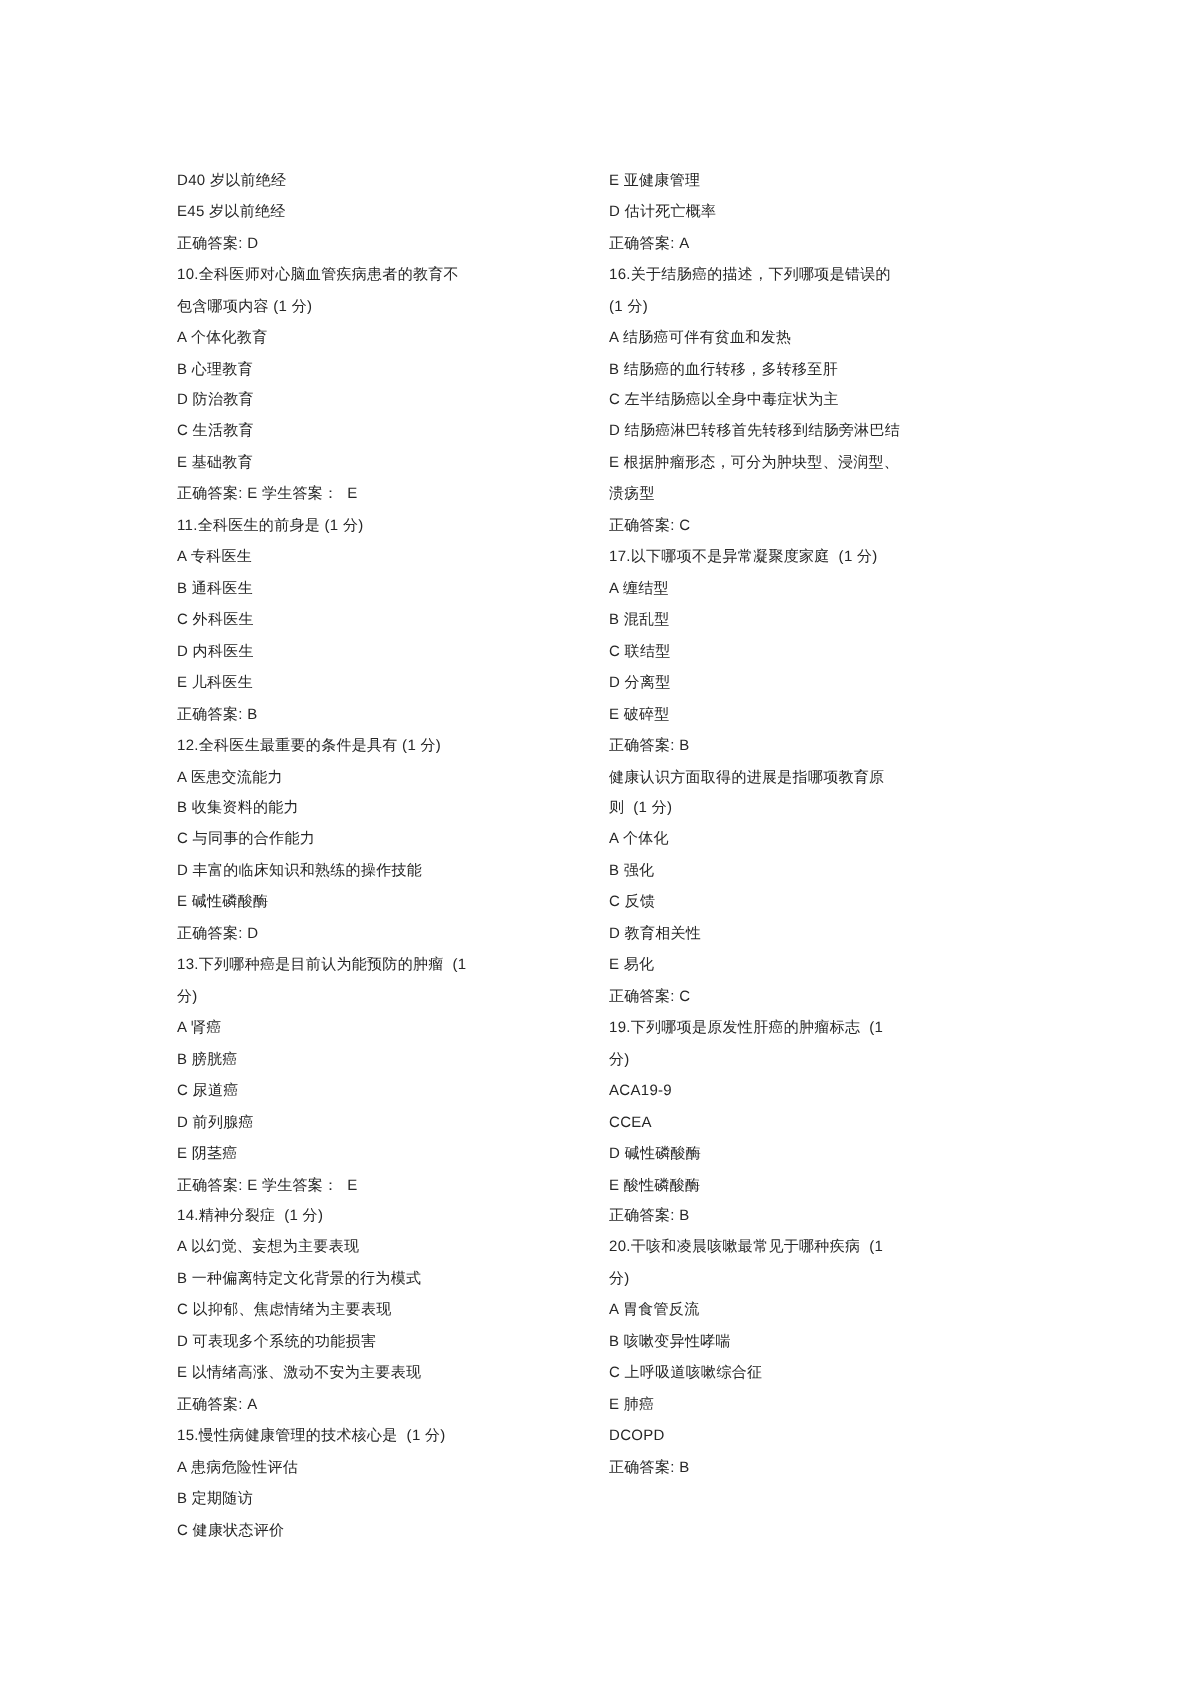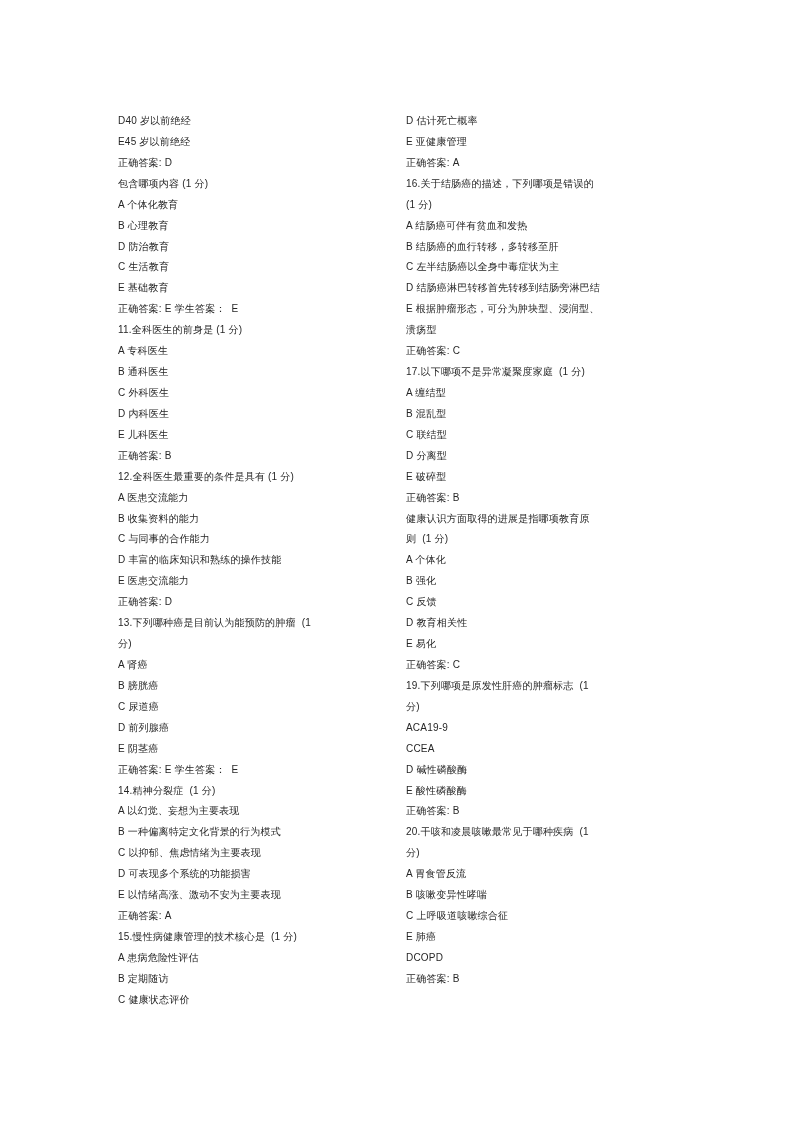--- a/index.html
+++ b/index.html
@@ -38,40 +38,41 @@
   }
 </style>
 </head>
 <body style="background: rgb(255, 255, 255);">
 
 <div class="page">
   <div class="col col-left" style="color: rgb(38, 38, 38);">
       <div class="line">D40 岁以前绝经</div>
       <div class="line">E45 岁以前绝经</div>
       <div class="line">正确答案: D</div>
+      <div class="line">10.全科医师对心脑血管疾病患者的教育不</div>
       <div class="line">包含哪项内容 (1 分)</div>
       <div class="line">A 个体化教育</div>
       <div class="line">B 心理教育</div>
       <div class="line">D 防治教育</div>
       <div class="line">C 生活教育</div>
       <div class="line">E 基础教育</div>
       <div class="line">正确答案: E 学生答案：  E</div>
       <div class="line">11.全科医生的前身是 (1 分)</div>
       <div class="line">A 专科医生</div>
       <div class="line">B 通科医生</div>
       <div class="line">C 外科医生</div>
       <div class="line">D 内科医生</div>
       <div class="line">E 儿科医生</div>
       <div class="line">正确答案: B</div>
       <div class="line">12.全科医生最重要的条件是具有 (1 分)</div>
       <div class="line">A 医患交流能力</div>
       <div class="line">B 收集资料的能力</div>
       <div class="line">C 与同事的合作能力</div>
       <div class="line">D 丰富的临床知识和熟练的操作技能</div>
-      <div class="line">E 医患交流能力</div>
+      <div class="line">E 碱性磷酸酶</div>
       <div class="line">正确答案: D</div>
       <div class="line">13.下列哪种癌是目前认为能预防的肿瘤  (1</div>
       <div class="line">分)</div>
       <div class="line">A 肾癌</div>
       <div class="line">B 膀胱癌</div>
       <div class="line">C 尿道癌</div>
       <div class="line">D 前列腺癌</div>
       <div class="line">E 阴茎癌</div>
       <div class="line">正确答案: E 学生答案：  E</div>
       <div class="line">14.精神分裂症  (1 分)</div>
@@ -80,22 +81,22 @@
       <div class="line">C 以抑郁、焦虑情绪为主要表现</div>
       <div class="line">D 可表现多个系统的功能损害</div>
       <div class="line">E 以情绪高涨、激动不安为主要表现</div>
       <div class="line">正确答案: A</div>
       <div class="line">15.慢性病健康管理的技术核心是  (1 分)</div>
       <div class="line">A 患病危险性评估</div>
       <div class="line">B 定期随访</div>
       <div class="line">C 健康状态评价</div>
     </div>
   <div class="col col-right" style="color: rgb(38, 38, 38);">
+      <div class="line">E 亚健康管理</div>
       <div class="line">D 估计死亡概率</div>
-      <div class="line">E 亚健康管理</div>
       <div class="line">正确答案: A</div>
       <div class="line">16.关于结肠癌的描述，下列哪项是错误的</div>
       <div class="line">(1 分)</div>
       <div class="line">A 结肠癌可伴有贫血和发热</div>
       <div class="line">B 结肠癌的血行转移，多转移至肝</div>
       <div class="line">C 左半结肠癌以全身中毒症状为主</div>
       <div class="line">D 结肠癌淋巴转移首先转移到结肠旁淋巴结</div>
       <div class="line">E 根据肿瘤形态，可分为肿块型、浸润型、</div>
       <div class="line">溃疡型</div>
       <div class="line">正确答案: C</div>

